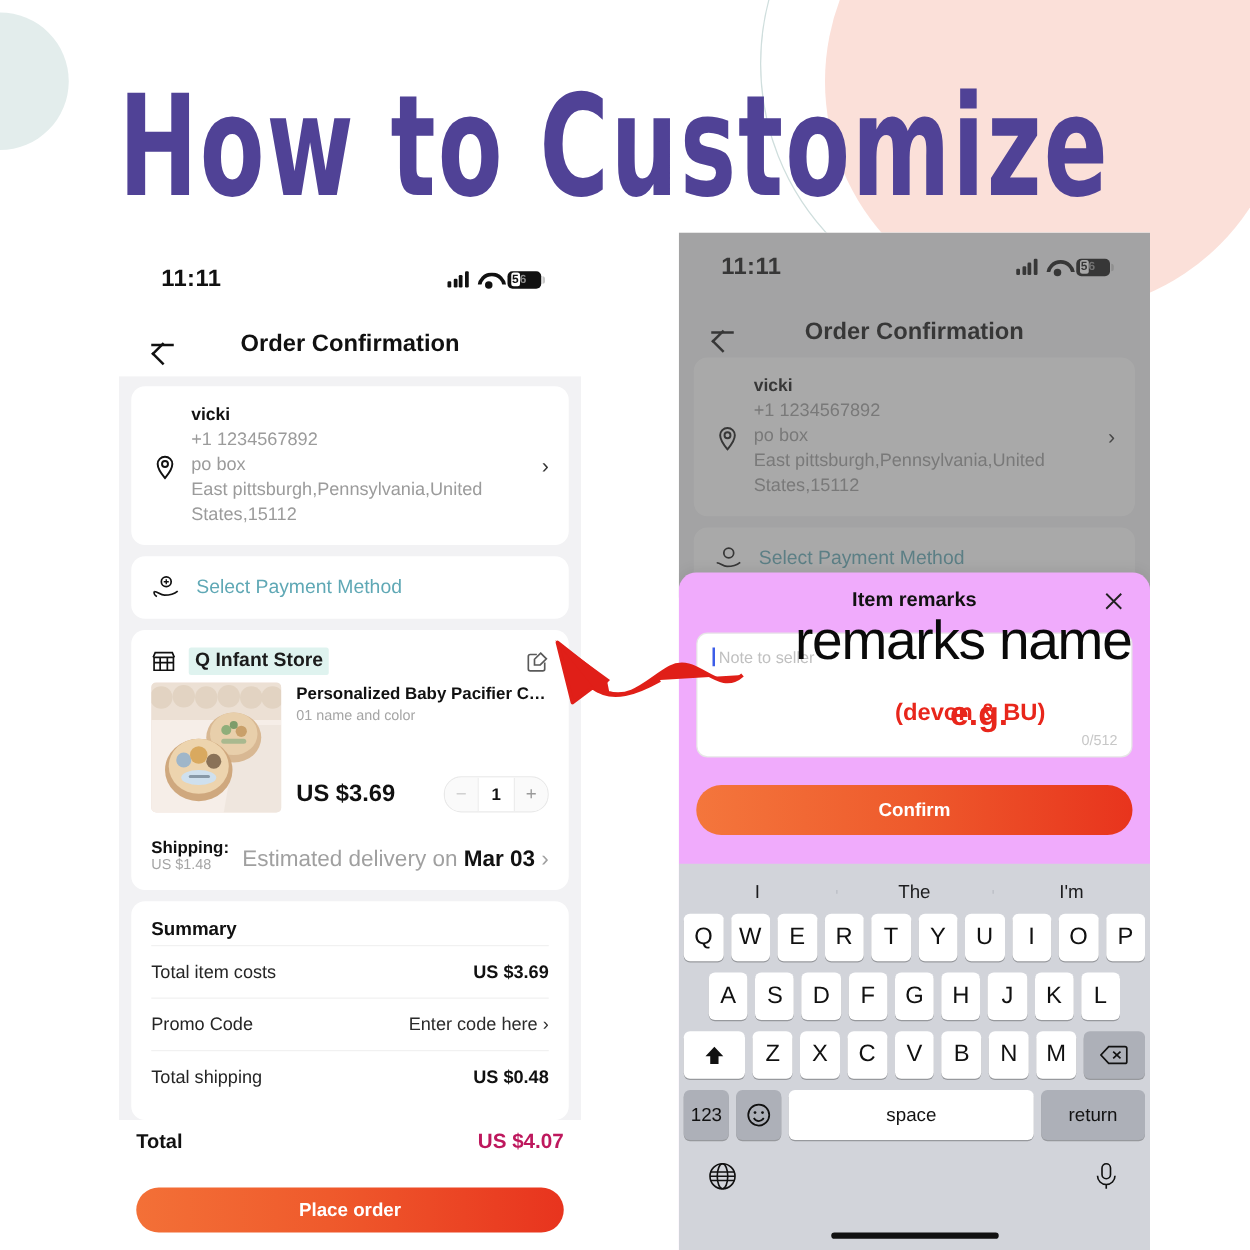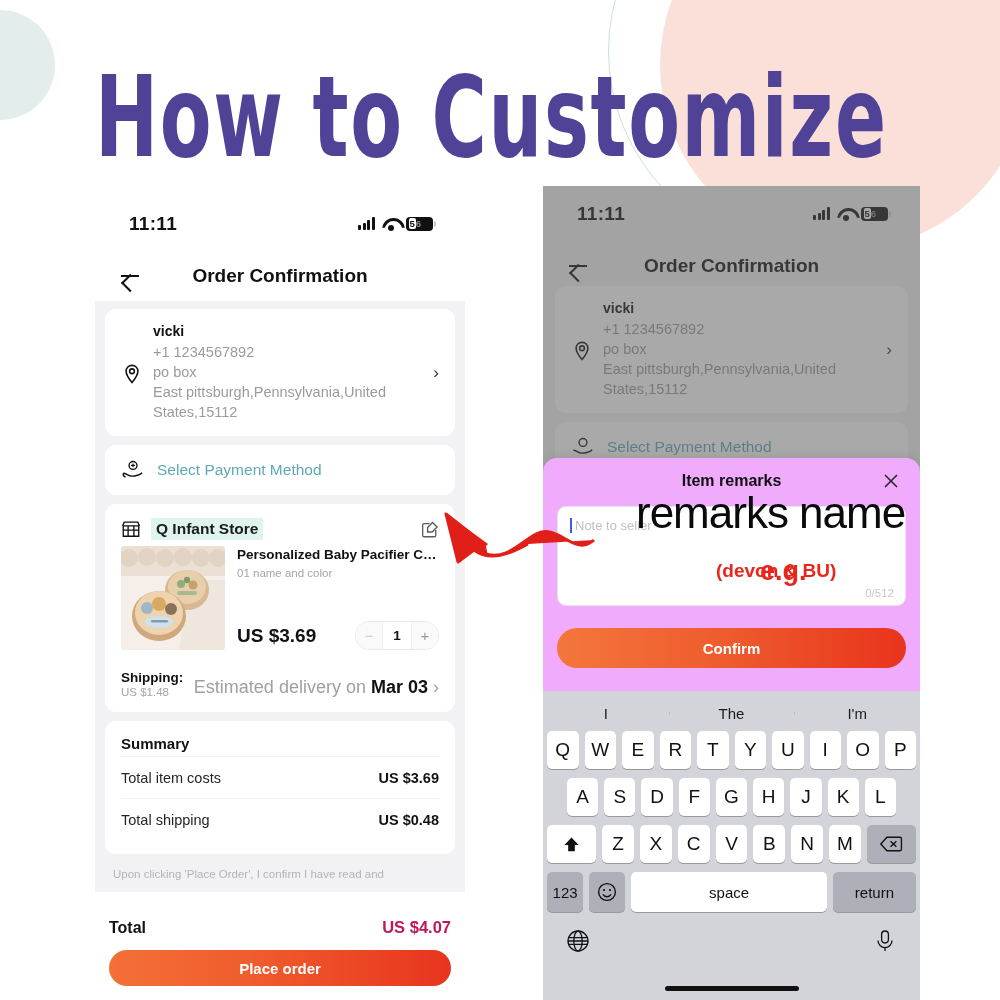--- a/index.html
+++ b/index.html
@@ -188,21 +188,21 @@
   .disclaimer{
     font-size:11.5px;color:#b4b4b4;padding:4px 8px 10px;line-height:1.3;
   }
 
   .checkout-bar{
     position:absolute;left:0;right:0;bottom:0;background:#fff;
     padding:8px 14px 14px;box-sizing:border-box;
   }
   .total-row{
     display:flex;align-items:center;justify-content:space-between;
-    margin-bottom:13px;
+    margin-bottom:27px;
     gap:44px;
   }
   .total-k{font-size:16px;font-weight:bold;color:#111;}
   .total-v{font-size:16.5px;font-weight:bold;color:#be185d;}
   .cta{
     height:36px;border-radius:18px;display:flex;align-items:center;
     justify-content:center;color:#fff;font-size:15px;font-weight:bold;
     background:linear-gradient(90deg,#f37037 0%,#ef5a2c 45%,#e8341e 100%);
   }
 
@@ -447,20 +447,24 @@
         </div>
       </div>
 
       <div class="card">
         <div class="sum-title">Summary</div>
         <div class="sum-row">
           <span class="sum-k">Total item costs</span>
           <span class="sum-v">US $3.69</span>
         </div>
         <div class="sum-row">
+          <span class="sum-k">Promo Code</span>
+          <span class="sum-v muted">Enter code here ›</span>
+        </div>
+        <div class="sum-row">
           <span class="sum-k">Total shipping</span>
           <span class="sum-v">US $0.48</span>
         </div>
       </div>
 
       <div class="disclaimer">Upon clicking 'Place Order', I confirm I have read and</div>
     </div>
 
     <div class="checkout-bar">
       <div class="total-row">

